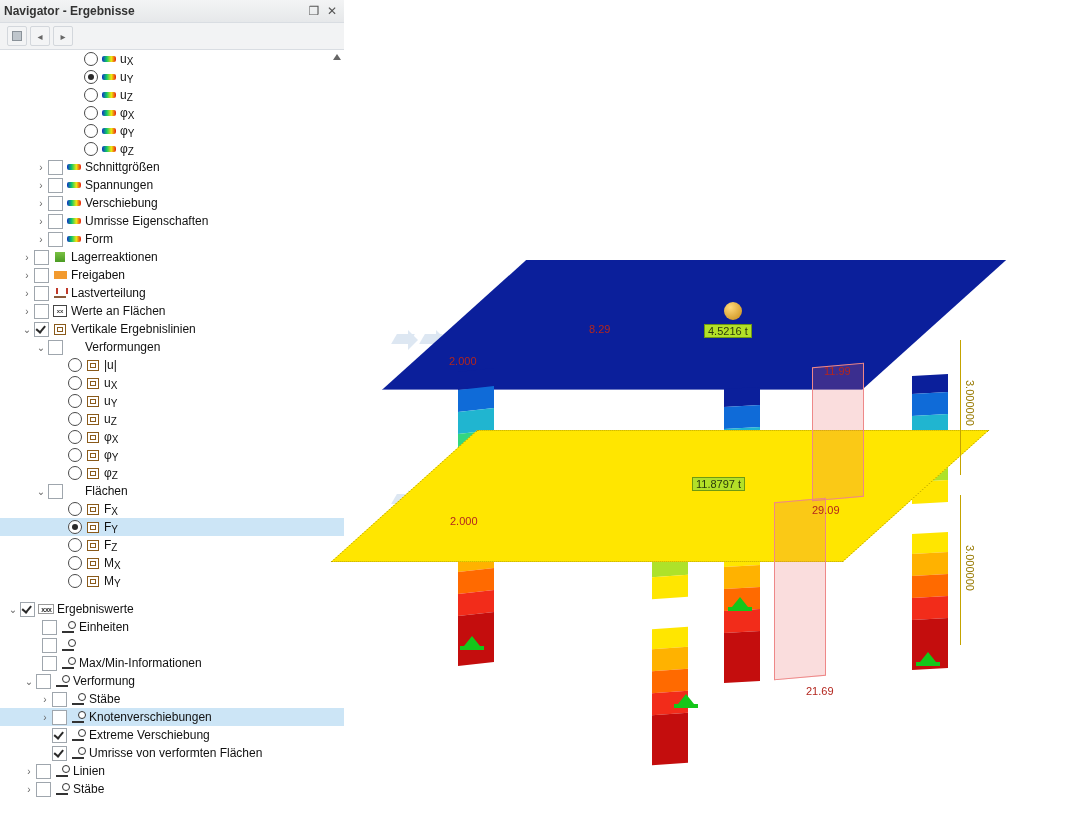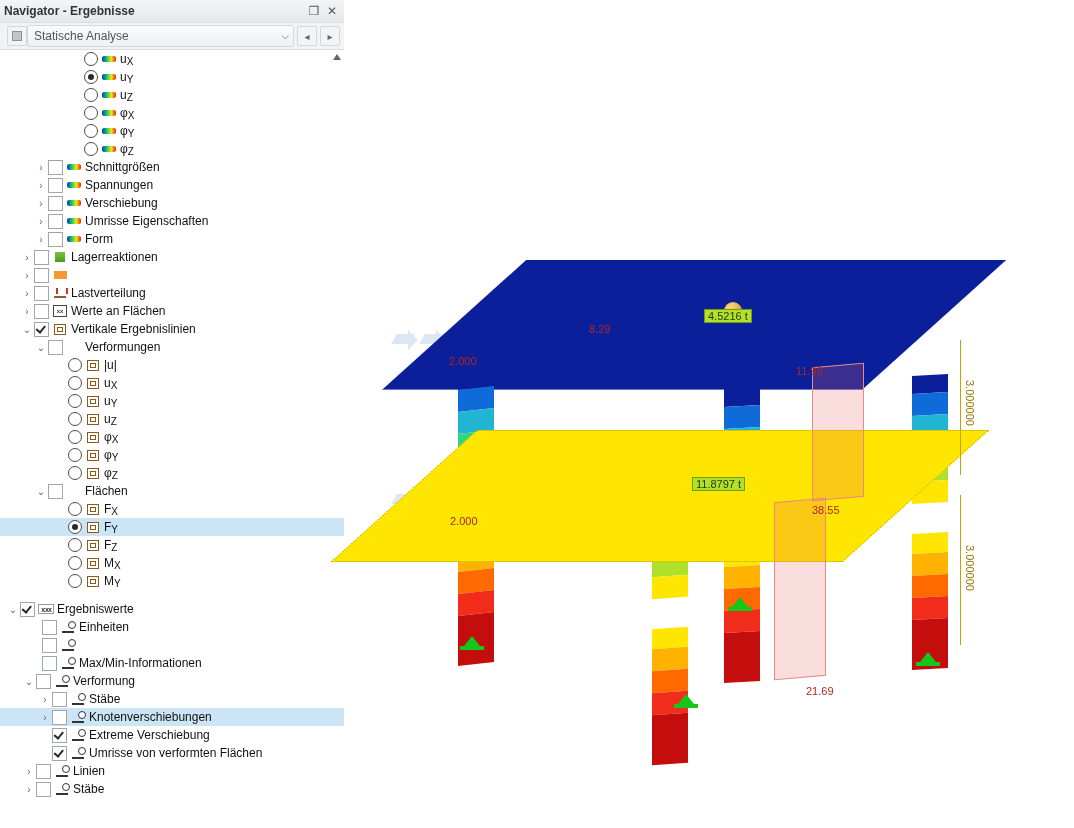--- a/index.html
+++ b/index.html
@@ -80,43 +80,39 @@
 .lr2{left:350px;top:260px;width:50px;height:176px;transform:skewY(-5deg)}
 .arrows{position:absolute;left:-30px;display:flex}
 .arrows .ar{width:28px;height:32px;position:relative;opacity:.5}
 .arrows .ar::before{content:"";position:absolute;left:0;top:4px;width:18px;height:10px;background:#bcd0e6;transform:skewX(-30deg)}
 .arrows .ar::after{content:"";position:absolute;left:14px;top:0;width:0;height:0;border-top:10px solid transparent;border-bottom:10px solid transparent;border-left:10px solid #bcd0e6}
 .ag1{top:90px}.ag2{top:250px}
 .num{position:absolute;font-size:11px;color:#b3261e}
 .n1{left:165px;top:83px}
 .n2{left:25px;top:115px;color:#b3261e}
 .n3{left:26px;top:275px}
-.n4{left:372px;top:125px}
+.n4{left:400px;top:125px}
 .n5{left:388px;top:264px}
 .n6{left:382px;top:445px}
 .tagbox{position:absolute;background:#b3e028;border:1px solid #6f9a12;padding:0 3px;font-size:11px;color:#2b3a0c}
-.tb1{left:280px;top:69px}
+.tb1{left:280px;top:84px}
 .tb2{left:268px;top:237px}
 .sphere{position:absolute;left:300px;top:62px;width:18px;height:18px;border-radius:50%;background:radial-gradient(circle at 35% 30%,#ffd97a,#c78a14)}
 </style>
 </head>
 <body>
 
 <div class="panel">
   <div class="panel-header">
     <span class="panel-title">Navigator - Ergebnisse</span>
     <span class="hdr-btn">❐</span>
     <span class="hdr-btn">✕</span>
   </div>
   <div class="toolbar">
     <span class="tb-icon cube"></span>
-    <div class="combo">
-      <span>Statische Analyse</span>
-      <span class="chev">⌵</span>
-    </div>
     <span class="tb-icon">◂</span>
     <span class="tb-icon">▸</span>
   </div>
   <div class="tree" id="tree">
     <div class="scr-ind"></div>
   <div class="row">
         <span class="ind" style="width: 84px;"></span>
         <span class="rd"></span>
         <span class="ic">
           <span class="ic-rb"></span>
@@ -217,20 +213,21 @@
         </span>
         <span class="lbl">Lagerreaktionen</span>
       </div>
       <div class="row">
         <span class="ind" style="width: 20px;"></span>
         <span class="ex">›</span>
         <span class="cb"></span>
         <span class="ic">
           <span class="ic-rel"></span>
         </span>
+        <span class="lbl">Freigaben</span>
       </div>
       <div class="row">
         <span class="ind" style="width: 20px;"></span>
         <span class="ex">›</span>
         <span class="cb"></span>
         <span class="ic">
           <span class="ic-ldis"></span>
         </span>
         <span class="lbl">Lastverteilung</span>
       </div>
@@ -566,16 +563,16 @@
 
     <div class="dimline dl1"></div>
     <div class="dimline dl2"></div>
     <div class="dim v dim1">3.000000</div>
     <div class="dim v dim2">3.000000</div>
 
     <div class="num n1">8.29</div>
     <div class="num n2">2.000</div>
     <div class="num n3">2.000</div>
     <div class="num n4">11.99</div>
-    <div class="num n5">38.55</div>
+    <div class="num n5">29.09</div>
     <div class="num n6">21.69</div>
   </div>
 </div>
 
 </body></html>

